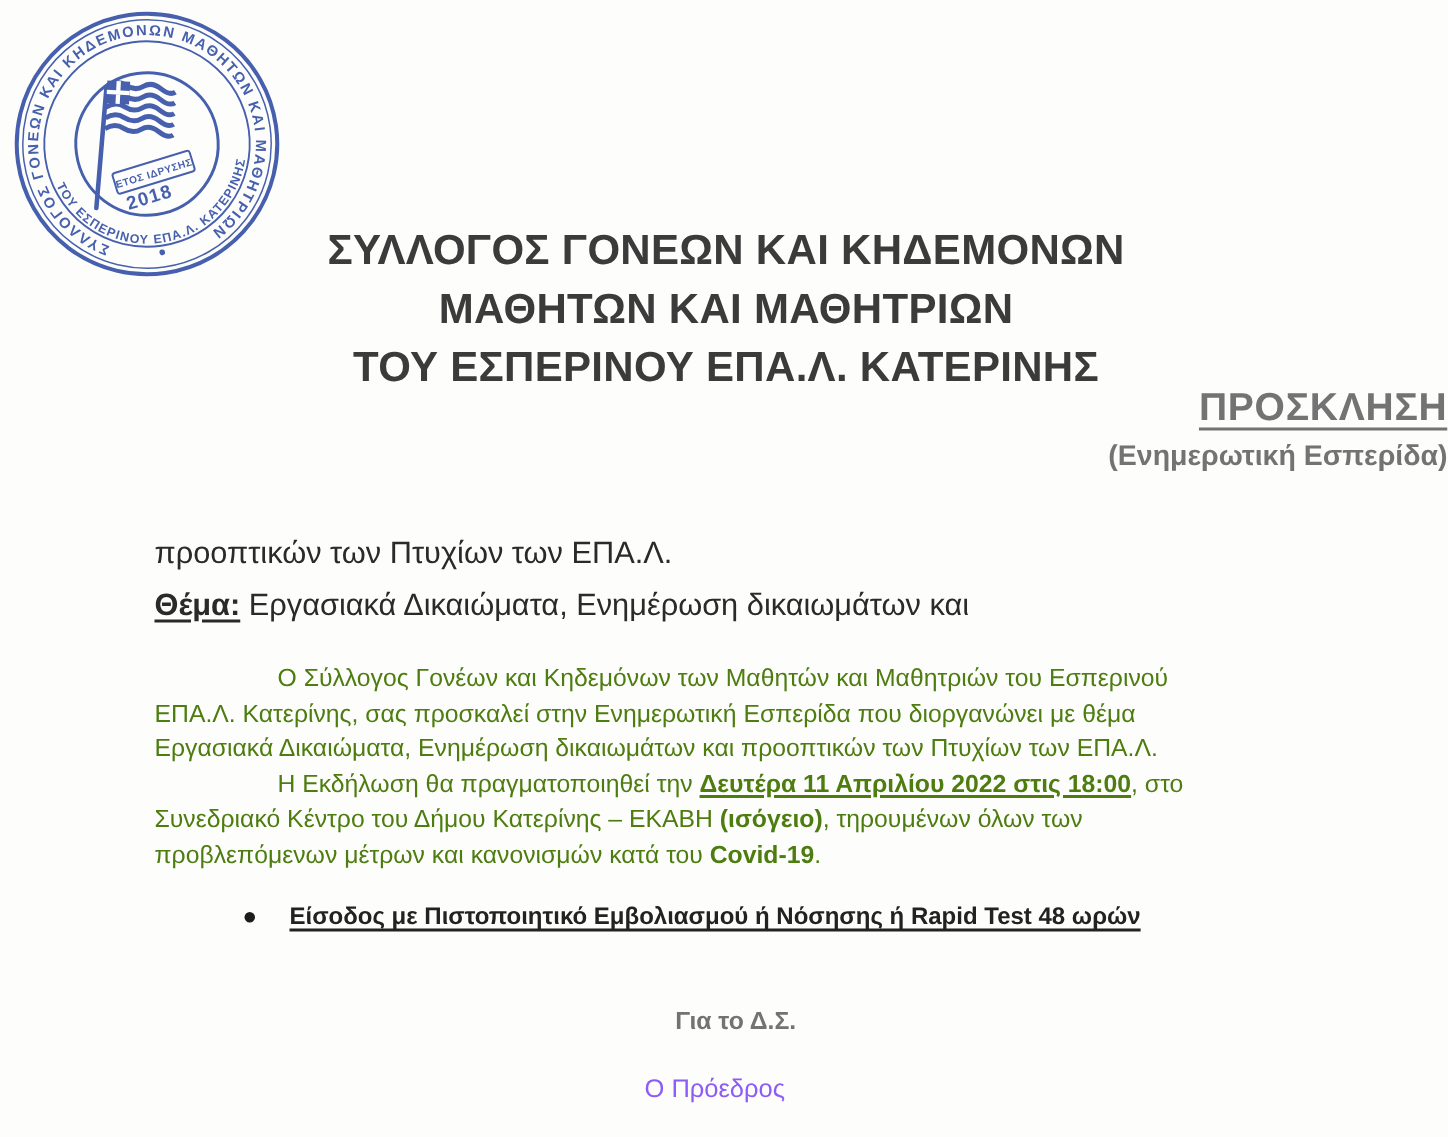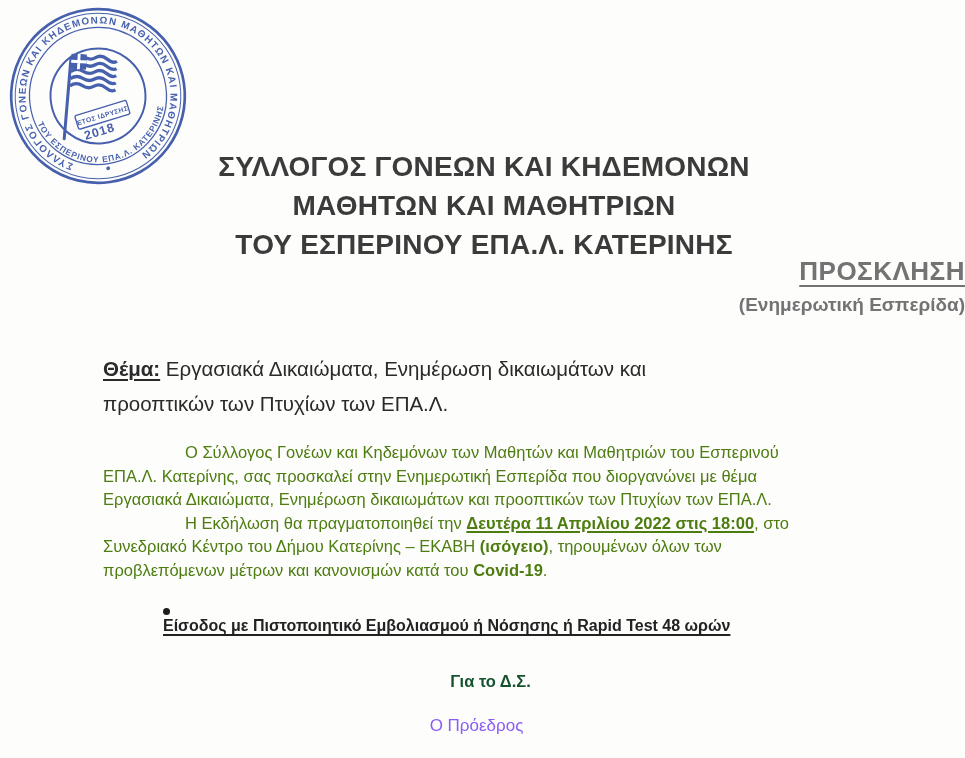--- a/index.html
+++ b/index.html
@@ -63,30 +63,30 @@
   .bodytext{
     position:absolute;left:103px;right:95px;top:441px;
     font-size:16.5px;line-height:23.5px;color:#4d7c0f;
   }
   .bodytext .u{text-decoration-thickness:1.8px;text-underline-offset:2px;}
 
   
   .bullet-row{
     position:absolute;left:163px;right:90px;top:601px;
     display:flex;align-items:flex-start;
-    font-size:16px;line-height:22px;color:#222;flex-direction:column;
+    font-size:16px;line-height:22px;color:#222;
   }
   .bullet-dot{
     flex:0 0 auto;width:7px;height:7px;border-radius:50%;
     background:#1c1c1c;margin:7px 23px 0 0;
   }
   .bullet-row .u{text-decoration-thickness:1.8px;text-underline-offset:3px;}
 
   
-  .sig-for-board{position:absolute;left:0;right:12px;top:672px;text-align:center;font-weight:700;font-size:16.5px;color:#14532d;padding-left:28px;}
+  .sig-for-board{position:absolute;left:0;right:12px;top:672px;text-align:center;font-weight:700;font-size:16.5px;color:#737373;padding-left:28px;}
   .sig-president{position:absolute;left:0;right:12px;top:716px;text-align:center;font-weight:400;font-size:17px;color:#8b5cf6;}
 </style>
 </head>
 <body>
 
 <div class="page">
 
   <svg class="stamp" viewBox="0 0 210 210" aria-hidden="true">
     <g fill="none" stroke="#3a55a8">
       <circle cx="105" cy="105" r="97" stroke-width="3"></circle>
@@ -131,22 +131,22 @@
     <div>ΜΑΘΗΤΩΝ ΚΑΙ ΜΑΘΗΤΡΙΩΝ</div>
     <div>ΤΟΥ ΕΣΠΕΡΙΝΟΥ ΕΠΑ.Λ. ΚΑΤΕΡΙΝΗΣ</div>
   </div>
 
   <div class="invite-block">
     <div class="invite-heading">ΠΡΟΣΚΛΗΣΗ</div>
     <div class="invite-sub">(Ενημερωτική Εσπερίδα)</div>
   </div>
 
   <div class="subject">
+      <div class="t-line"><span>προοπτικών των Πτυχίων των ΕΠΑ.Λ.</span></div>
       <div class="t-line"><span class="b u">Θέμα:</span><span> Εργασιακά Δικαιώματα, Ενημέρωση δικαιωμάτων και</span></div>
-      <div class="t-line"><span>προοπτικών των Πτυχίων των ΕΠΑ.Λ.</span></div>
     </div>
 
   <div class="bodytext">
       <div class="t-line indent"><span>Ο Σύλλογος Γονέων και Κηδεμόνων των Μαθητών και Μαθητριών του Εσπερινού</span></div>
       <div class="t-line"><span>ΕΠΑ.Λ. Κατερίνης, σας προσκαλεί στην Ενημερωτική Εσπερίδα που διοργανώνει με θέμα</span></div>
       <div class="t-line"><span>Εργασιακά Δικαιώματα, Ενημέρωση δικαιωμάτων και προοπτικών των Πτυχίων των ΕΠΑ.Λ.</span></div>
       <div class="t-line indent"><span>Η Εκδήλωση θα πραγματοποιηθεί την </span><span class="b u">Δευτέρα 11 Απριλίου 2022 στις 18:00</span><span>, στο</span></div>
       <div class="t-line"><span>Συνεδριακό Κέντρο του Δήμου Κατερίνης – ΕΚΑΒΗ </span><span class="b">(ισόγειο)</span><span>, τηρουμένων όλων των</span></div>
       <div class="t-line"><span>προβλεπόμενων μέτρων και κανονισμών κατά του </span><span class="b">Covid-19</span><span>.</span></div>
     </div>

